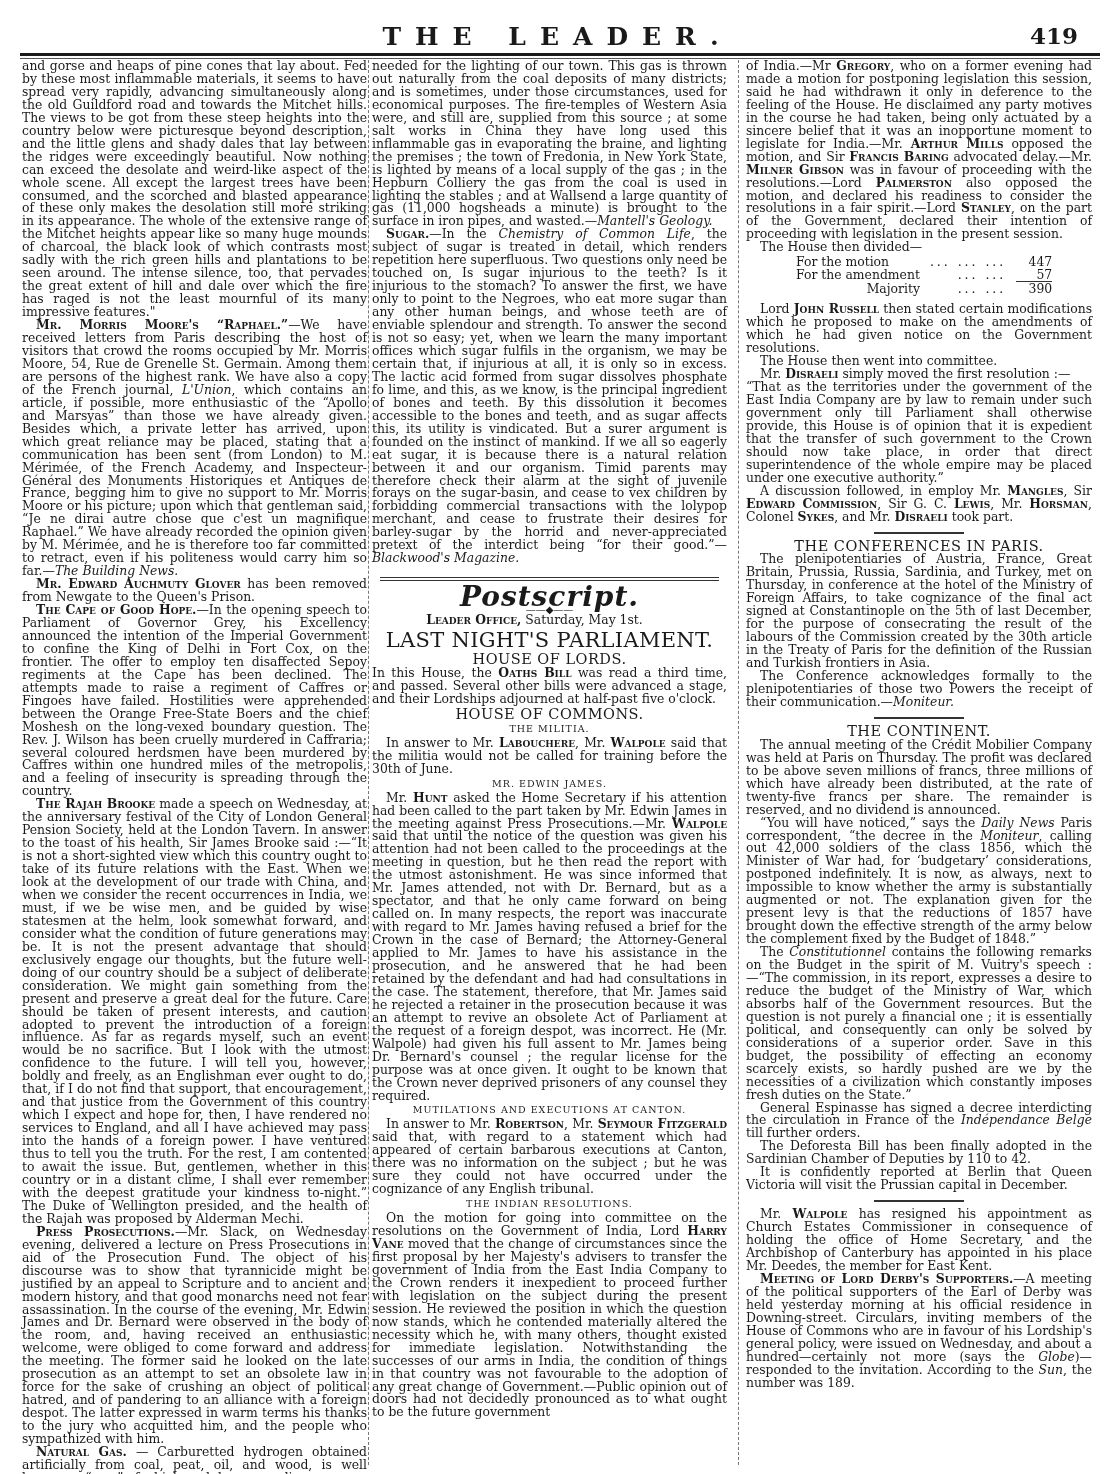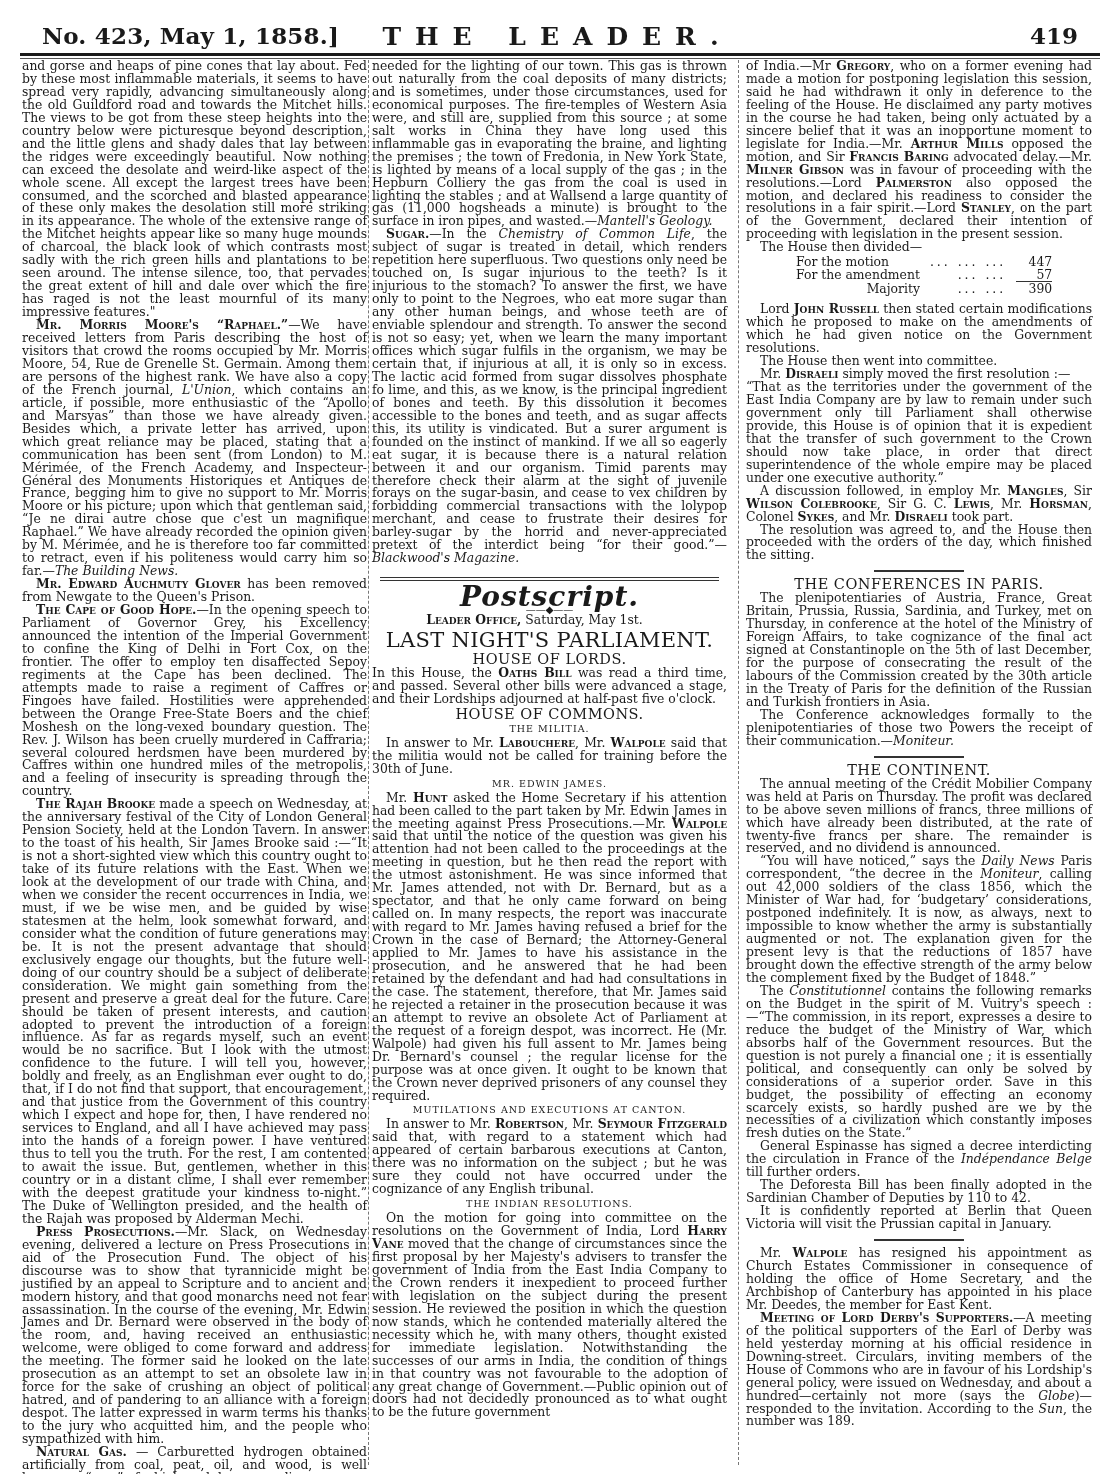--- a/index.html
+++ b/index.html
@@ -36,21 +36,20 @@
   table.division { margin: 1px 0 8px 50px; border-collapse: collapse; font-size: 12.4px; line-height: 13px; }
   table.division td { padding: 0; }
   table.division td.dots { padding: 0 10px; letter-spacing: 3px; }
   table.division td.num { text-align: right; width: 36px; }
   .sumrule { border-top: 1px solid #333; }
 </style>
 </head>
 <body>
 
 <div class="masthead">
-  <div class="mh-left">No. 423, May 1, 1858.]</div>
   <div class="mh-center">THE LEADER.</div>
   <div class="mh-right">419</div>
   <div class="mh-rule"></div>
   <div class="mh-rule2"></div>
 </div>
 
 <div class="vrule vr1"></div>
 <div class="vrule vr2"></div>
 
 <div class="col col1">
@@ -111,33 +110,32 @@
       <td style="text-align:right">Majority</td>
       <td class="dots" style="text-align:right">... ...</td>
       <td class="num">390</td>
     </tr>
   </tbody>
     </table>
   <p><span>Lord </span><span class="sc">John Russell</span><span> then stated certain modifications which he proposed to make on the amendments of which he had given notice on the Government resolutions.</span></p>
   <p>The House then went into committee.</p>
   <p><span>Mr. </span><span class="sc">Disraeli</span><span> simply moved the first resolution :—</span></p>
   <p class="noind">“That as the territories under the government of the East India Company are by law to remain under such government only till Parliament shall otherwise provide, this House is of opinion that it is expedient that the transfer of such government to the Crown should now take place, in order that direct superintendence of the whole empire may be placed under one executive authority.”</p>
-  <p><span>A discussion followed, in employ Mr. </span><span class="sc">Mangles</span><span>, Sir </span><span class="sc">Wilson Colebrooke</span><span>, Sir G. C. </span><span class="sc">Lewis</span><span>, Mr. </span><span class="sc">Horsman</span><span>, Colonel </span><span class="sc">Sykes</span><span>, and Mr. </span><span class="sc">Disraeli</span><span> took part.</span></p>
-  <p>The resolution was agreed to, and the House then proceeded with the orders of the day, which finished the sitting.</p>
+  <p><span>A discussion followed, in employ Mr. </span><span class="sc">Mangles</span><span>, Sir </span><span class="sc">Edward Commission</span><span>, Sir G. C. </span><span class="sc">Lewis</span><span>, Mr. </span><span class="sc">Horsman</span><span>, Colonel </span><span class="sc">Sykes</span><span>, and Mr. </span><span class="sc">Disraeli</span><span> took part.</span></p>
 
   <div class="shortrule"></div>
   <div class="h-mid">THE CONFERENCES IN PARIS.</div>
   <p>The plenipotentiaries of Austria, France, Great Britain, Prussia, Russia, Sardinia, and Turkey, met on Thursday, in conference at the hotel of the Ministry of Foreign Affairs, to take cognizance of the final act signed at Constantinople on the 5th of last December, for the purpose of consecrating the result of the labours of the Commission created by the 30th article in the Treaty of Paris for the definition of the Russian and Turkish frontiers in Asia.</p>
   <p><span>The Conference acknowledges formally to the plenipotentiaries of those two Powers the receipt of their communication.—</span><span class="it">Moniteur.</span></p>
 
   <div class="shortrule"></div>
   <div class="h-mid">THE CONTINENT.</div>
   <p>The annual meeting of the Crédit Mobilier Company was held at Paris on Thursday. The profit was declared to be above seven millions of francs, three millions of which have already been distributed, at the rate of twenty-five francs per share. The remainder is reserved, and no dividend is announced.</p>
   <p><span>“You will have noticed,” says the </span><span class="it">Daily News</span><span> Paris correspondent, “the decree in the </span><span class="it">Moniteur</span><span>, calling out 42,000 soldiers of the class 1856, which the Minister of War had, for ‘budgetary’ considerations, postponed indefinitely. It is now, as always, next to impossible to know whether the army is substantially augmented or not. The explanation given for the present levy is that the reductions of 1857 have brought down the effective strength of the army below the complement fixed by the Budget of 1848.”</span></p>
   <p><span>The </span><span class="it">Constitutionnel</span><span> contains the following remarks on the Budget in the spirit of M. Vuitry's speech :—“The commission, in its report, expresses a desire to reduce the budget of the Ministry of War, which absorbs half of the Government resources. But the question is not purely a financial one ; it is essentially political, and consequently can only be solved by considerations of a superior order. Save in this budget, the possibility of effecting an economy scarcely exists, so hardly pushed are we by the necessities of a civilization which constantly imposes fresh duties on the State.”</span></p>
   <p><span>General Espinasse has signed a decree interdicting the circulation in France of the </span><span class="it">Indépendance Belge</span><span> till further orders.</span></p>
   <p>The Deforesta Bill has been finally adopted in the Sardinian Chamber of Deputies by 110 to 42.</p>
-  <p>It is confidently reported at Berlin that Queen Victoria will visit the Prussian capital in January.</p>
+  <p>It is confidently reported at Berlin that Queen Victoria will visit the Prussian capital in December.</p>
 
   <div class="shortrule"></div>
   <p><span>Mr. </span><span class="sc">Walpole</span><span> has resigned his appointment as Church Estates Commissioner in consequence of holding the office of Home Secretary, and the Archbishop of Canterbury has appointed in his place Mr. Deedes, the member for East Kent.</span></p>
   <p><span class="sc">Meeting of Lord Derby's Supporters.</span><span>—A meeting of the political supporters of the Earl of Derby was held yesterday morning at his official residence in Downing-street. Circulars, inviting members of the House of Commons who are in favour of his Lordship's general policy, were issued on Wednesday, and about a hundred—certainly not more (says the </span><span class="it">Globe</span><span>)—responded to the invitation. According to the </span><span class="it">Sun</span><span>, the number was 189.</span></p>
 </div>
 
 </body></html>

